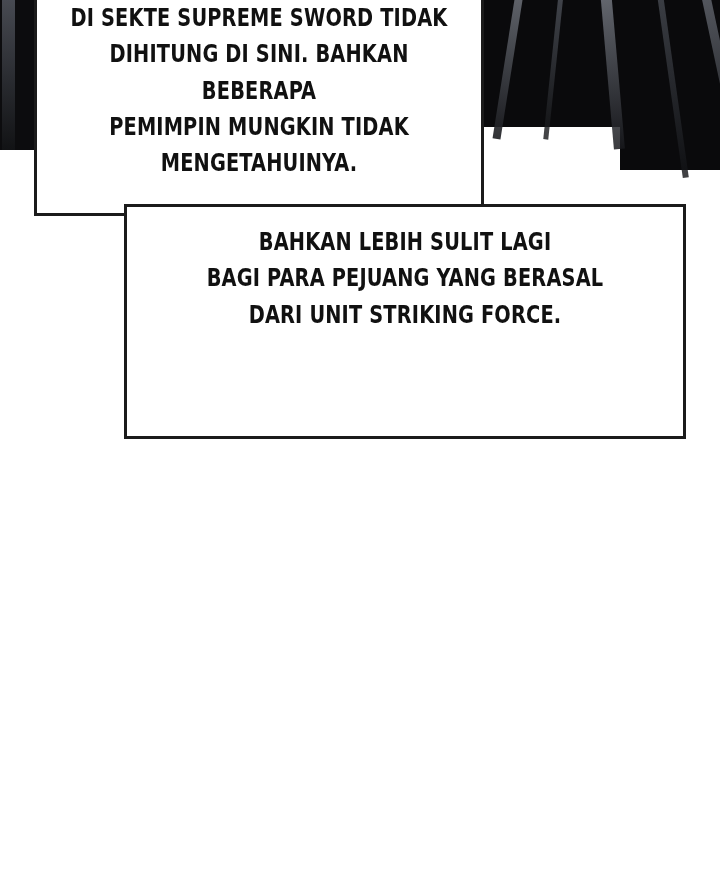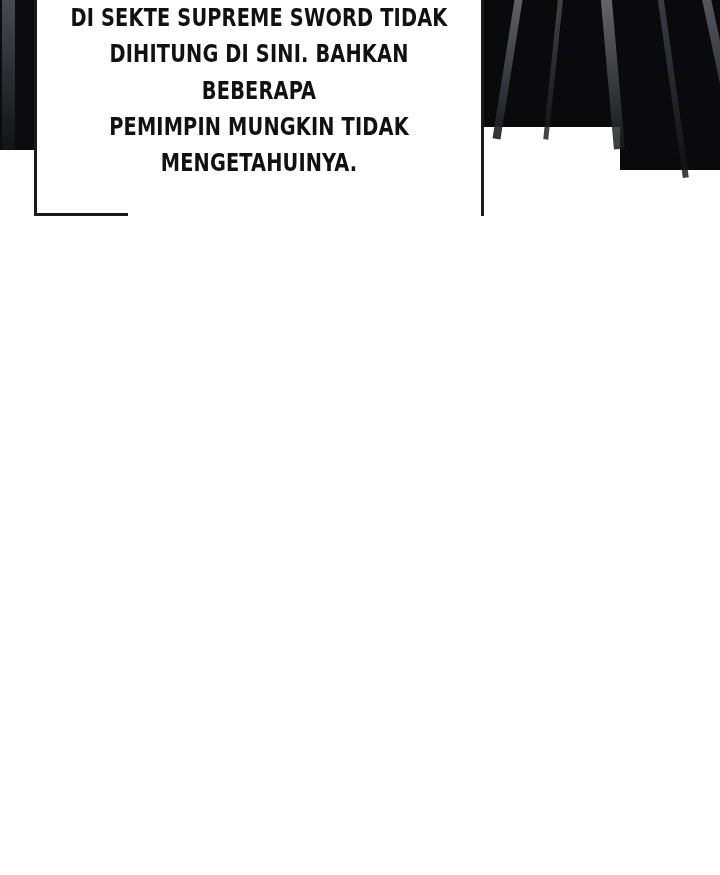--- a/index.html
+++ b/index.html
@@ -162,16 +162,21 @@
     <div class="art-streak s5"></div>
   </div>
 
   <div class="balloon balloon-top">
     <div class="txt">DI SEKTE SUPREME SWORD TIDAK
 DIHITUNG DI SINI. BAHKAN BEBERAPA
 PEMIMPIN MUNGKIN TIDAK
 MENGETAHUINYA.</div>
   </div>
 
+  <div class="balloon balloon-bottom">
+    <div class="txt">BAHKAN LEBIH SULIT LAGI
+BAGI PARA PEJUANG YANG BERASAL
+DARI UNIT STRIKING FORCE.</div>
+  </div>
 
   <div class="merge-mask"></div>
 
 </div>
 
 </body></html>

